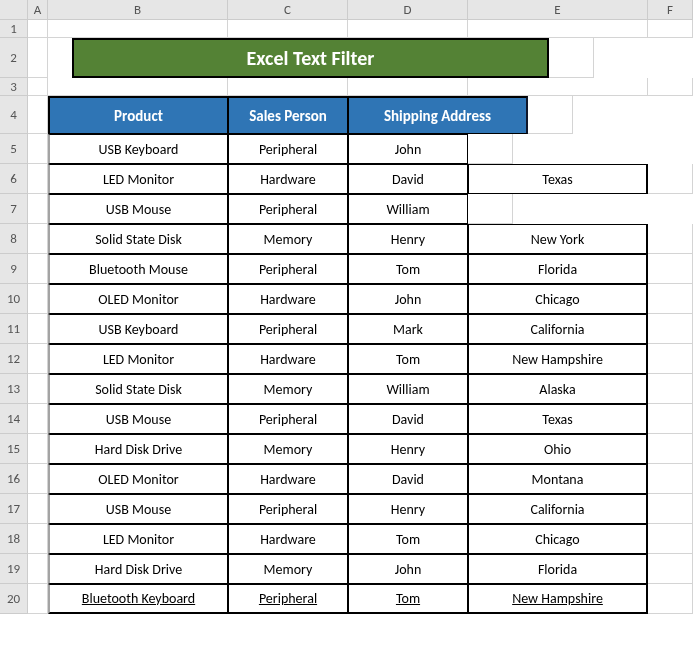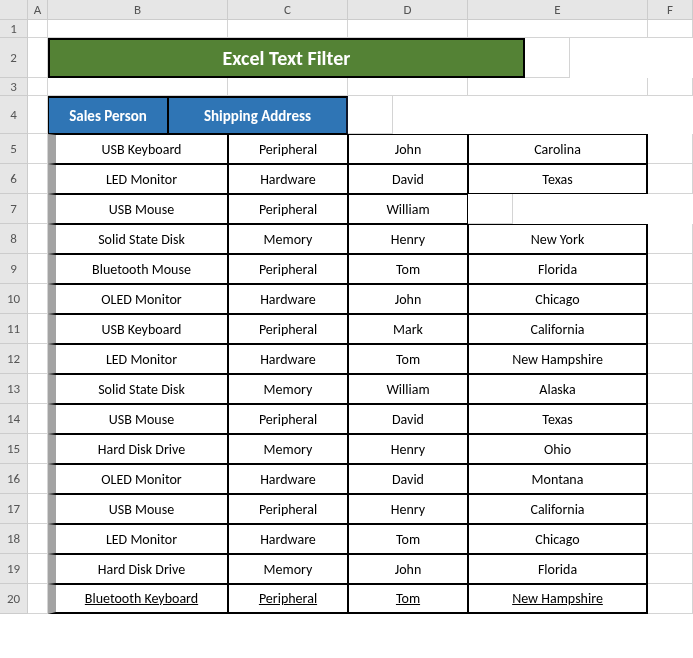--- a/index.html
+++ b/index.html
@@ -89,21 +89,21 @@
       border: 1px solid #000;
     }
     .table-header.first-col { border-left: 2px solid #000; }
     .table-header.last-col { border-right: 2px solid #0f172a; }
     .table-header { border-top: 2px solid #000; }
     .data-cell {
       border: 1px solid #000;
       font-size: 14px;
       color: #000;
     }
-    .data-cell.first-col { border-left: 8px solid #a3a3a3; }
+    .data-cell.first-col { border-left: 2px solid #a3a3a3; }
     .data-cell.last-col { border-right: 2px solid #000; }
     .last-row .data-cell { border-bottom: 2px solid #000; text-decoration: underline; }
   </style>
 </head>
 <body>
 
 <div class="spreadsheet">
 
   <div class="col-headers">
     <div class="corner"></div>
@@ -121,50 +121,50 @@
     <div class="cell col-B row-1"></div>
     <div class="cell col-C row-1"></div>
     <div class="cell col-D row-1"></div>
     <div class="cell col-E row-1"></div>
     <div class="cell col-F row-1"></div>
   </div>
 
   <div class="row row-title">
     <div class="row-header row-title">2</div>
     <div class="cell col-A row-title"></div>
-    <div class="cell title-cell row-title" style="width:477px;">Excel Text Filter</div>
+    <div class="cell title-cell row-title" style="width:477px;margin-left:24px;">Excel Text Filter</div>
     <div class="cell col-F row-title"></div>
   </div>
 
   <div class="row row-3">
     <div class="row-header row-3">3</div>
     <div class="cell col-A row-3"></div>
     <div class="cell col-B row-3"></div>
     <div class="cell col-C row-3"></div>
     <div class="cell col-D row-3"></div>
     <div class="cell col-E row-3"></div>
     <div class="cell col-F row-3"></div>
   </div>
 
   <div class="row row-header-table">
     <div class="row-header row-header-table">4</div>
     <div class="cell col-A row-header-table"></div>
+    <div class="cell table-header first-col col-B row-header-table">Product</div>
     <div class="cell table-header col-D row-header-table">Sales Person</div>
     <div class="cell table-header last-col col-E row-header-table">Shipping Address</div>
     <div class="cell col-F row-header-table"></div>
   </div>
 
   <div id="data-rows">
       <div class="row row-data">
         <div class="row-header row-data">5</div>
         <div class="cell col-A row-data"></div>
         <div class="cell data-cell col-B row-data first-col">USB Keyboard</div>
         <div class="cell data-cell col-C row-data">Peripheral</div>
         <div class="cell data-cell col-D row-data">John</div>
-        <div class="cell data-cell col-E row-data last-col">Carolina</div>
         <div class="cell col-F row-data"></div>
       </div>
       <div class="row row-data">
         <div class="row-header row-data">6</div>
         <div class="cell col-A row-data"></div>
         <div class="cell data-cell col-B row-data first-col">LED Monitor</div>
         <div class="cell data-cell col-C row-data">Hardware</div>
         <div class="cell data-cell col-D row-data">David</div>
         <div class="cell data-cell col-E row-data last-col">Texas</div>
         <div class="cell col-F row-data"></div>

